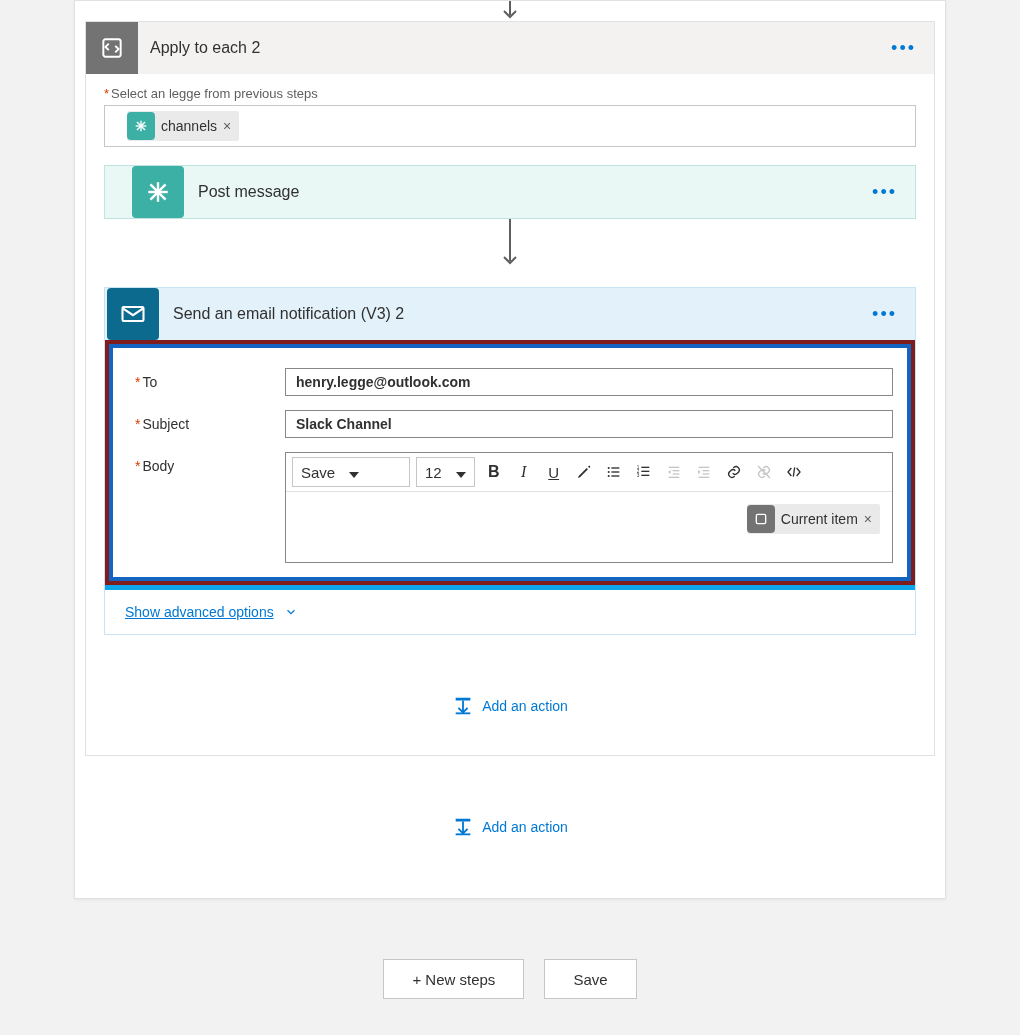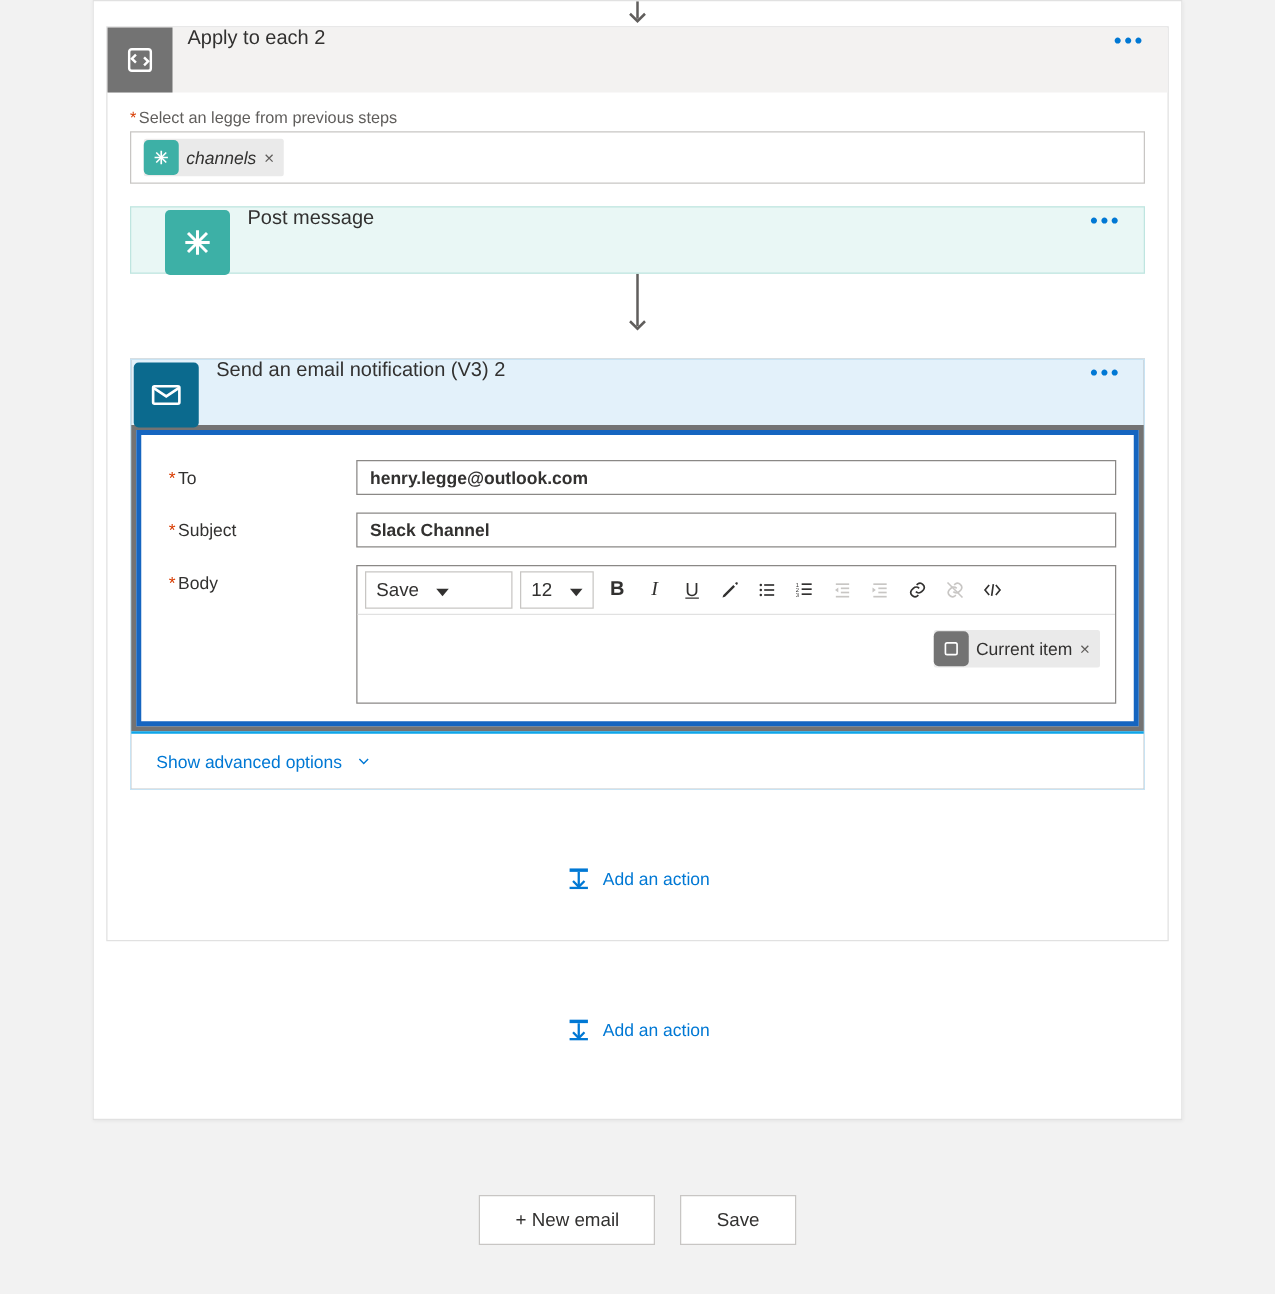--- a/index.html
+++ b/index.html
@@ -29,20 +29,21 @@
   }
   .arrow-down svg { display: block; }
 
   
   .outer-card {
     border: 1px solid #e1e1e1;
     background: #fff;
   }
   .card-header {
     display: flex;
+    align-items: center;
     background: #f3f2f1;
     height: 52px;
     position: relative;
   }
   .card-header .icon-box {
     width: 52px;
     height: 52px;
     display: flex;
     align-items: center;
     justify-content: center;
@@ -68,23 +69,22 @@
   .param-label { font-size: 13px; color: #605e5c; }
   .req-star { color: #d83b01; margin-right: 2px; }
 
   .token-input {
     border: 1px solid #c8c6c4;
     background: #fff;
     min-height: 36px;
     margin-top: 4px;
     display: flex;
     align-items: center;
-    padding: 2px 8px;
+    padding: 2px 20px;
     flex-wrap: wrap;
-    font-style: italic;
   }
   .token {
     display: inline-flex;
     align-items: center;
     background: #eaeaea;
     height: 30px;
     border-radius: 2px;
     margin: 2px;
   }
   .token .tok-icon {
@@ -97,21 +97,21 @@
   }
   .token .tok-label { font-size: 14px; color:#323130; }
   .token .tok-x { margin: 0 8px 0 6px; cursor:pointer; color:#605e5c; font-size:14px;}
   .tok-icon.slack { background:#3db0a6; }
   .tok-icon.foreach { background:#737373; }
 
   
   .inner-card {
     border: 1px solid #c8e3f3;
     margin-top: 18px;
-    background:#737373;
+    background:#7f1d1d;
   }
   .inner-card.slack { background:#e9f7f5; border-color:#bfe5e0;padding-left:25px; }
   .inner-card .card-header { background: transparent; }
 
   .slack-icon-box { background:#3db0a6; border-radius:4px; width:48px; height:48px; margin:2px;}
   .mail-icon-box  { background:#0b6a8e; border-radius:4px; width:48px; height:48px; margin:2px;}
 
   .inner-card.mail .card-header { background:#e3f1fa; }
   .email-body-wrap {
     border: 4px solid #1565c0;
@@ -178,21 +178,22 @@
     text-align:right;
   }
 
   .adv-link {
     color:#0078d4;
     font-size:14px;
     padding: 14px 0 14px 20px;
     cursor:pointer;
     display:flex; align-items:center; gap:10px;
     background:#fff;
-    border-top:2px solid #0ea5e9;
+    border-top:5px solid #0ea5e9;
+    text-decoration:underline;
   }
   .adv-chevron { color:#0078d4; }
 
   .add-action {
     display:flex; align-items:center; justify-content:center;
     gap:8px;
     color:#0078d4;
     font-size:14px;
     margin: 60px auto 20px auto;
     cursor:pointer;
@@ -436,15 +437,15 @@
       <line x1="12" y1="6" x2="12" y2="18" stroke="#0078d4" stroke-width="2"></line>
       <polyline points="7,14 12,19 17,14" fill="none" stroke="#0078d4" stroke-width="2"></polyline>
       <rect x="4" y="19" width="16" height="2" fill="#0078d4"></rect>
     </svg>
     <span>Add an action</span>
   </div>
 
 </div>
 
 <div class="footer-actions">
-  <button class="footer-btn">+ New email</button>
+  <button class="footer-btn">+ New steps</button>
   <button class="footer-btn">Save</button>
 </div>
 
 </body></html>

